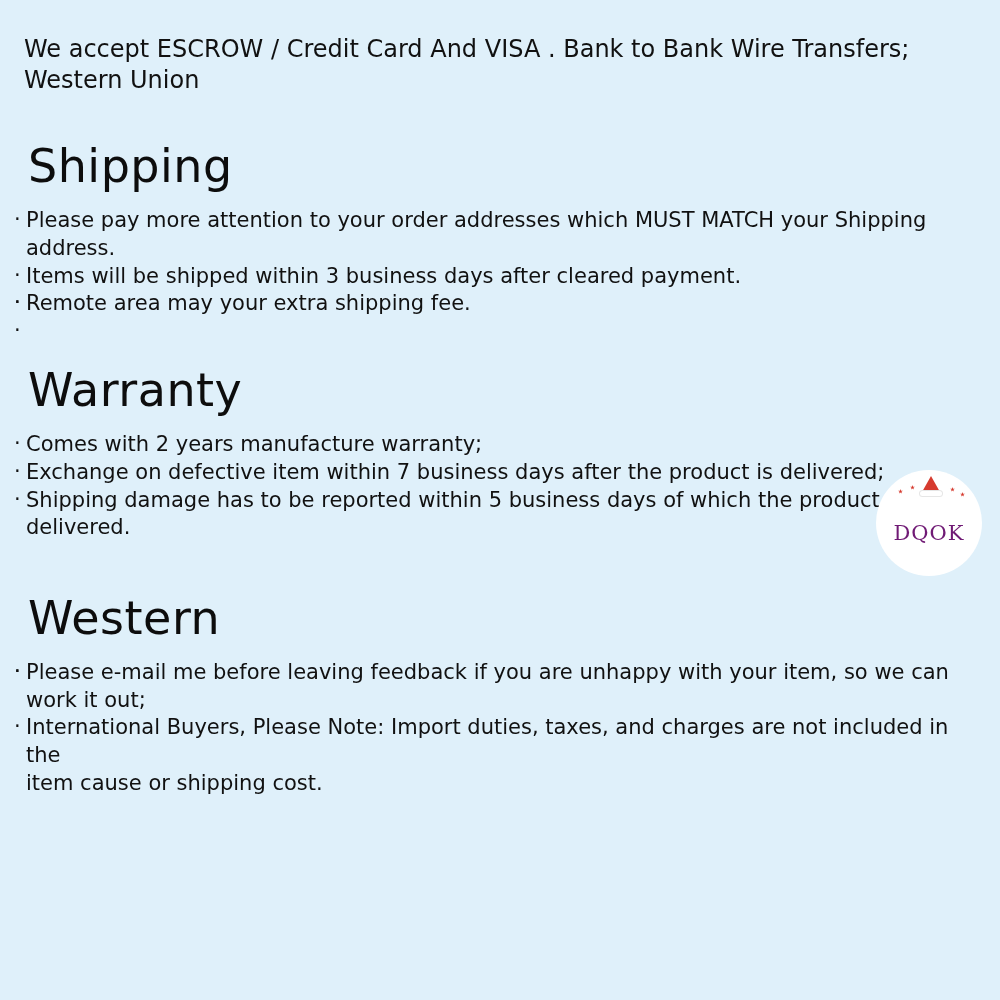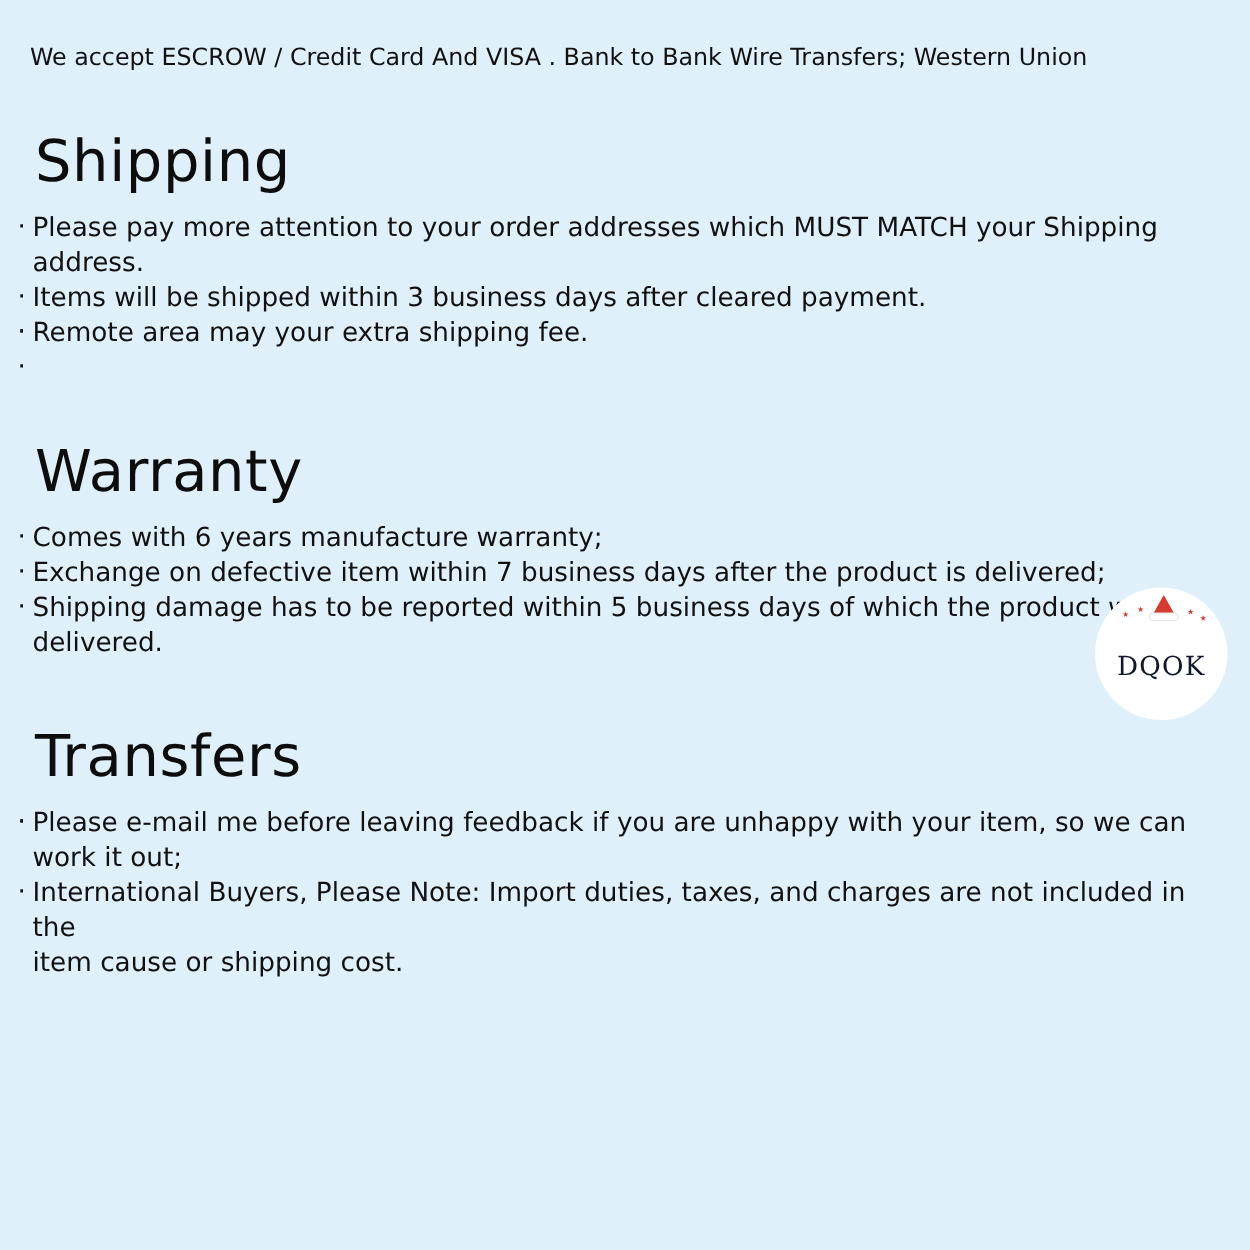--- a/index.html
+++ b/index.html
@@ -29,21 +29,21 @@
     font-size: 46px;
     font-weight: 400;
     line-height: 1.05;
     color: #0d0d0d;
     display: inline-block;
     padding: 4px 10px 6px 14px;
     margin: 0;
     letter-spacing: 0.5px;
   }
   .intro {
-    font-size: 19px;
+    font-size: 24px;
     line-height: 1.3;
     color: #111;
     margin: 16px 0 12px 10px;
   }
   .bullets {
     margin: 10px 0 0 0;
     padding: 0;
     list-style: none;
   }
   .bullets li {
@@ -58,41 +58,41 @@
   .bullets li .dot {
     position: absolute;
     left: 0px;
     top: -1px;
     font-size: 21px;
     line-height: 1.33;
   }
 
   .sec-payment .heading { margin-top: 2px; }
   .sec-shipping { margin-top: 42px; }
-  .sec-warranty { margin-top: 68px; }
+  .sec-warranty { margin-top: 44px; }
   .sec-feedback { margin-top: 48px; }
 
   
   .watermark {
     position: absolute;
     left: 876px;
     top: 470px;
     width: 106px;
     height: 106px;
     border-radius: 50%;
     background: #ffffff;
     display: flex;
     align-items: center;
     justify-content: center;
   }
   .watermark .wm-text {
     font-family: "DejaVu Serif", serif;
     font-size: 21px;
     letter-spacing: 1px;
-    color: #0f172a;
+    color: #701a75;
     margin-top: 20px;
   }
   .watermark .santa {
     position: absolute;
     top: 6px;
     left: 50%;
     transform: translateX(-50%);
     width: 70px;
     height: 26px;
   }
@@ -153,28 +153,28 @@
       <li><span class="dot">·</span><span>Items will be shipped within 3 business days after cleared payment.</span></li>
       <li><span class="dot">·</span></li>
       <li><span class="dot">·</span><span>Remote area may your extra shipping fee.</span></li>
       <li><span class="dot">·</span></li>
     </ul>
   </div>
 
   <div class="section sec-warranty">
     <h1 class="heading">Warranty</h1>
     <ul class="bullets">
-      <li><span class="dot">·</span><span>Comes with 6 years manufacture warranty;</span></li>
+      <li><span class="dot">·</span><span>Comes with 2 years manufacture warranty;</span></li>
       <li><span class="dot">·</span><span>Exchange on defective item within 7 business days after the product is delivered;</span></li>
       <li><span class="dot">·</span><span>Shipping damage has to be reported within 5 business days of which the product was delivered.</span></li>
     </ul>
   </div>
 
   <div class="section sec-feedback">
-    <h1 class="heading">Transfers</h1>
+    <h1 class="heading">Western</h1>
     <ul class="bullets">
       <li><span class="dot">·</span></li>
       <li><span class="dot">·</span><span>Please e-mail me before leaving feedback if you are unhappy with your item, so we can
  work it out;</span></li>
       <li><span class="dot">·</span><span>International Buyers, Please Note: Import duties, taxes, and charges are not included in the
  item cause or shipping cost.</span></li>
     </ul>
   </div>
 
   <div class="watermark">

